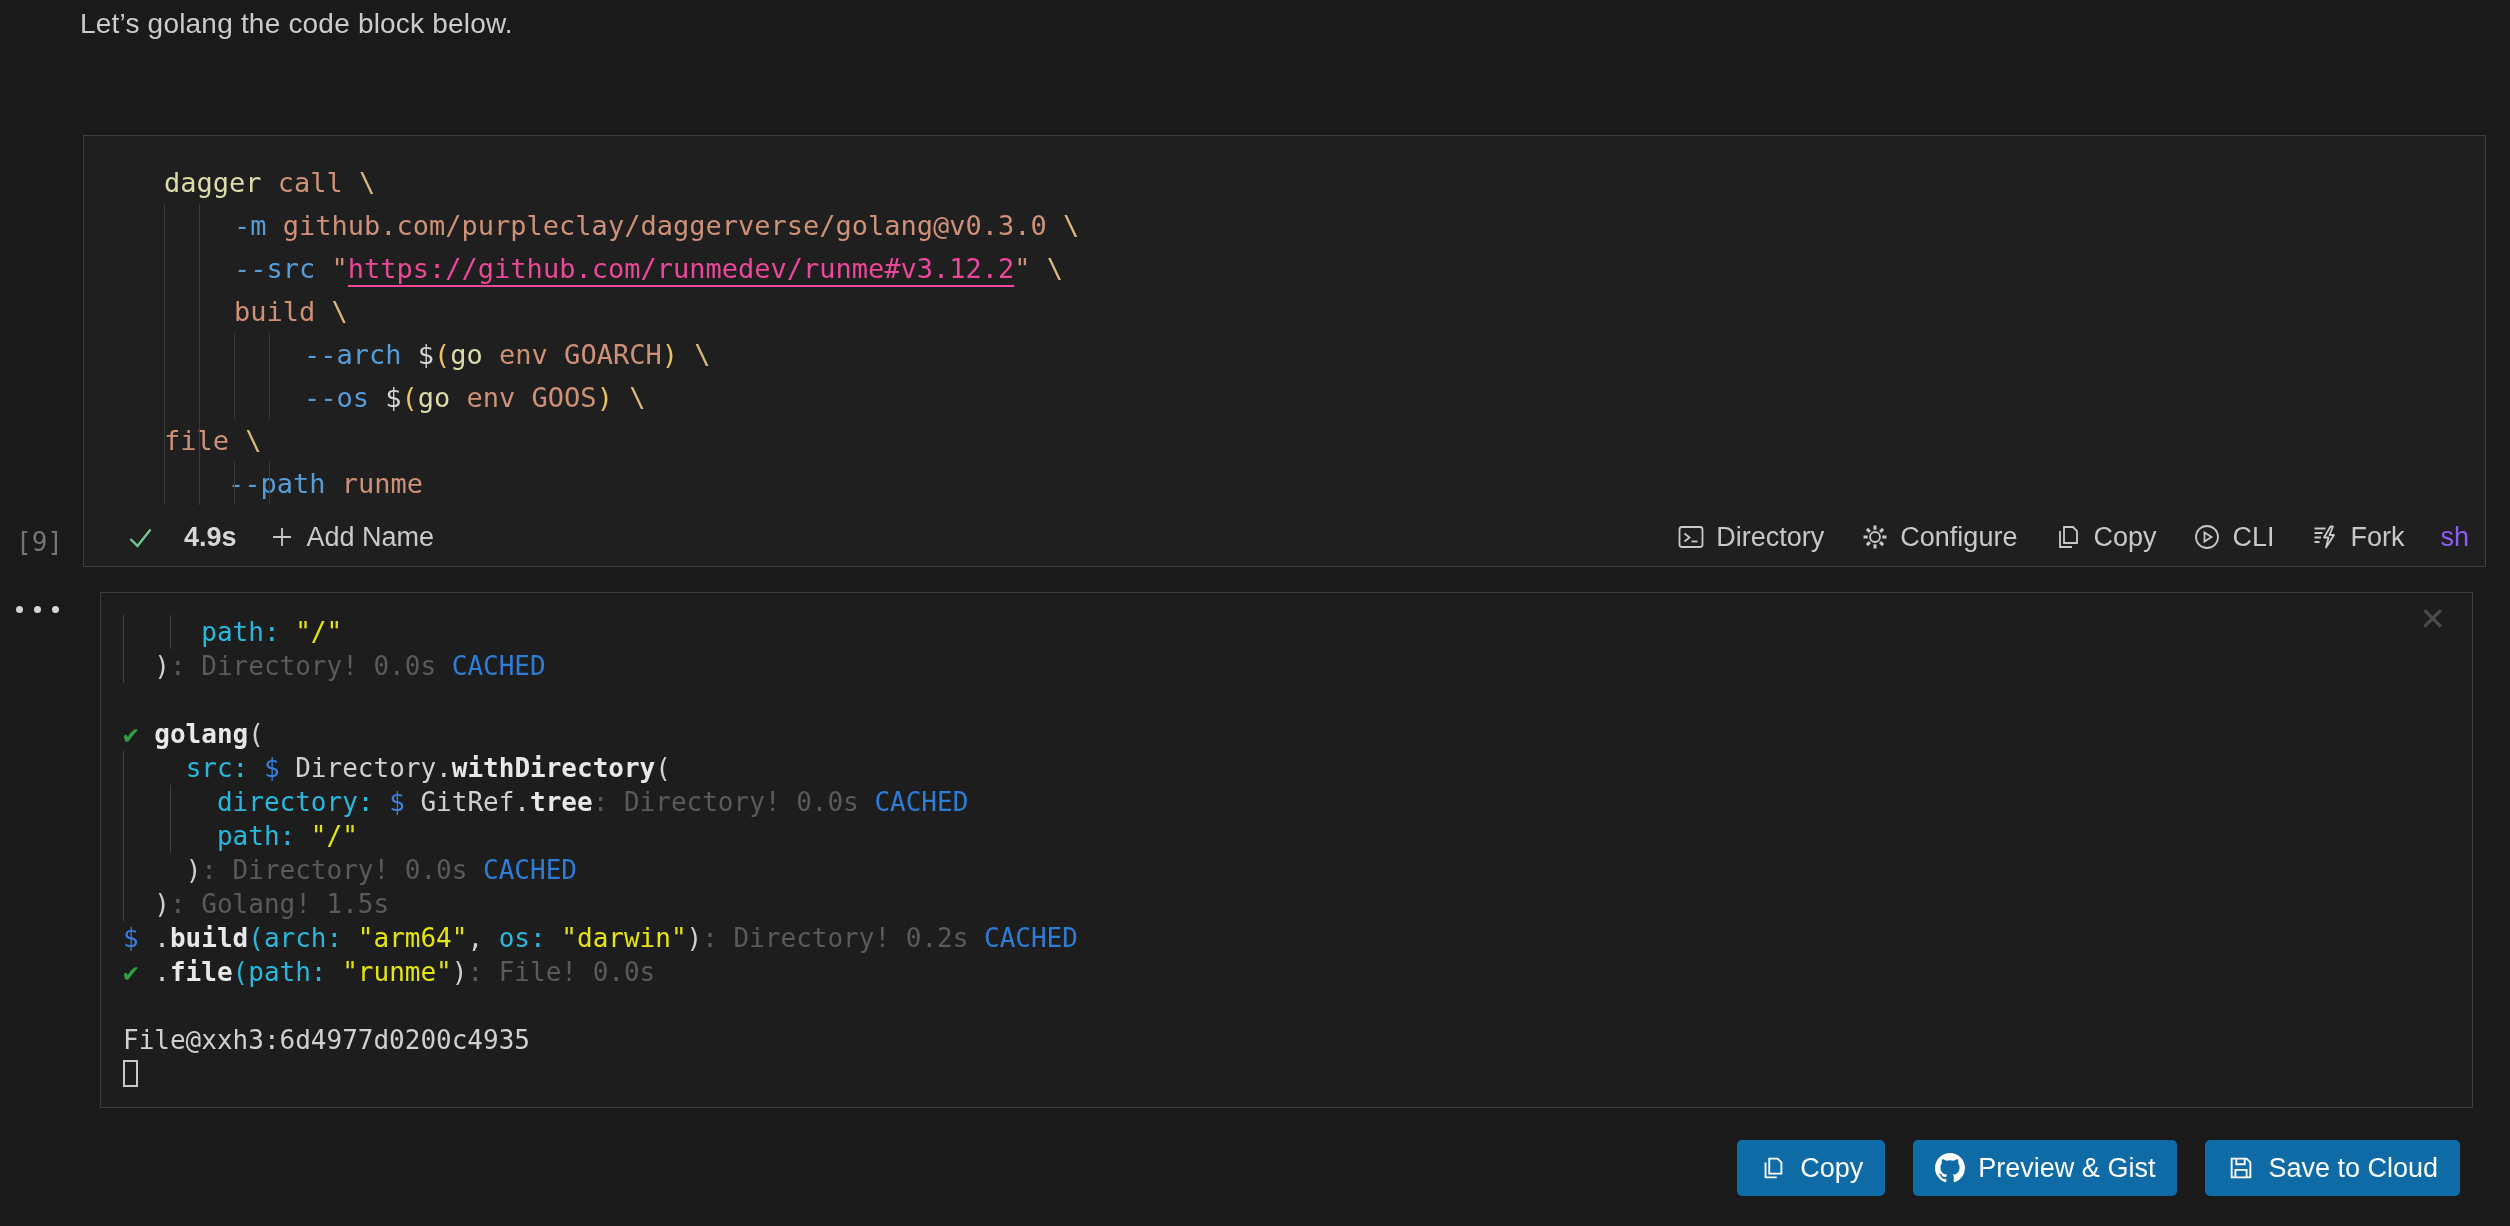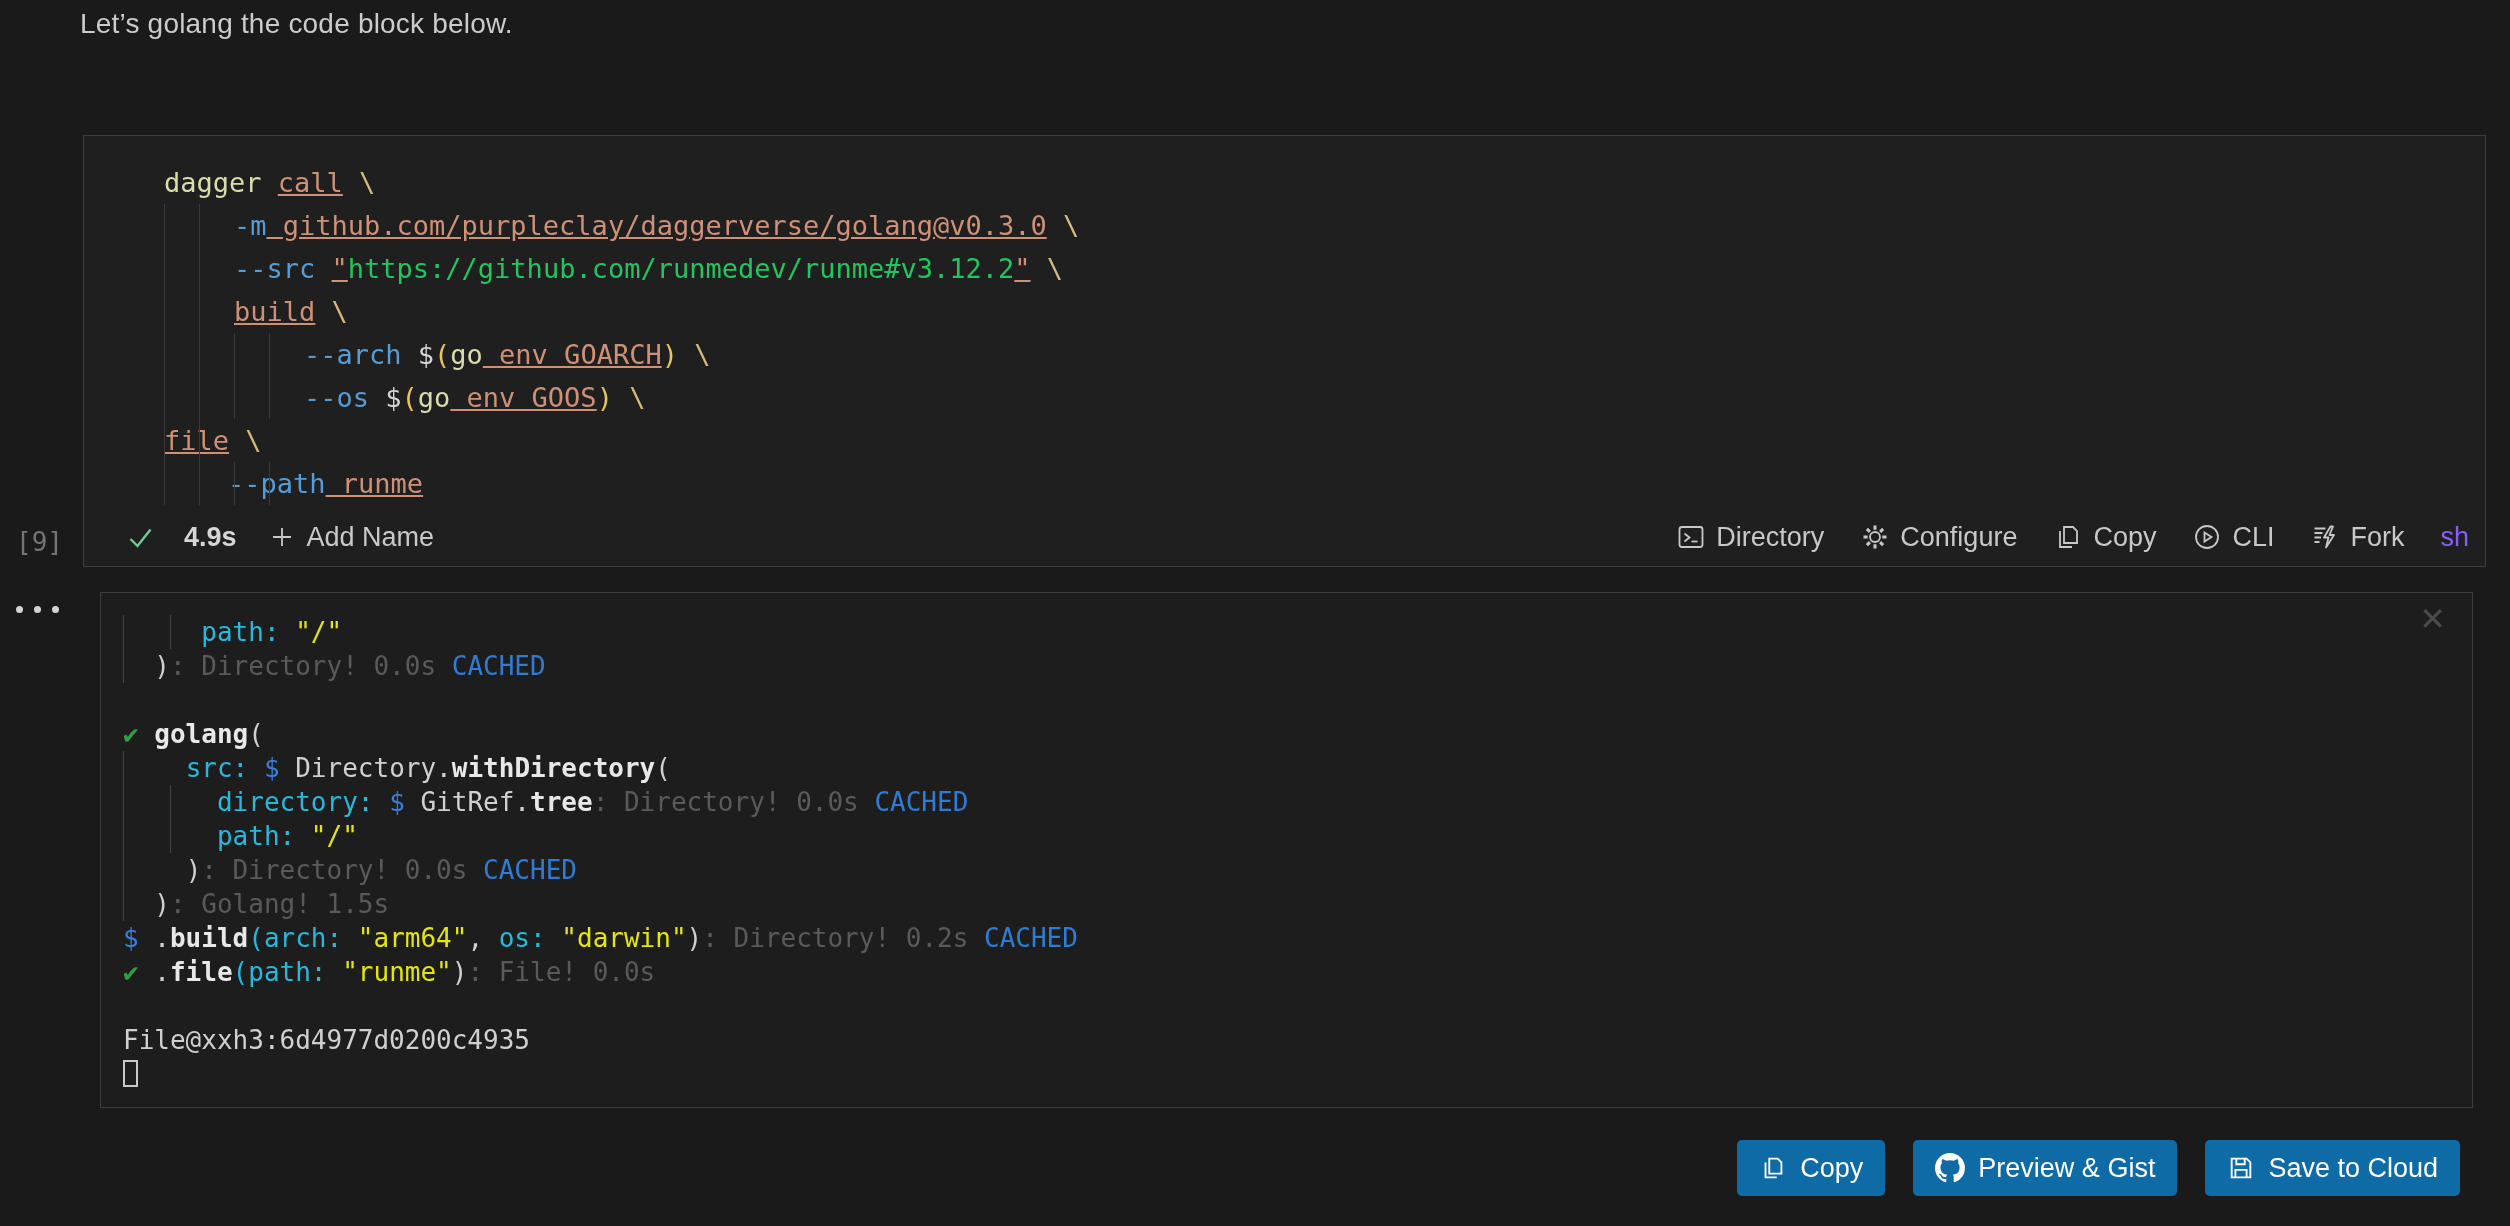--- a/index.html
+++ b/index.html
@@ -15,26 +15,26 @@
     position:absolute; left:83px; top:135px; width:2403px; height:432px;
     background:#1f1f1f; border:1px solid #3d3d3d;
   }
   .code-editor {
     position:absolute; left:0; top:25px; right:0; padding-left:80px;
     font-family:"DejaVu Sans Mono", monospace; font-size:27px; line-height:43px;
   }
   .cl { position:relative; height:43px; white-space:pre; }
   .cg { position:absolute; top:0; width:1px; height:43px; background:#3a3a3a; }
   .c-f { color:#dcdcaa; }
-  .c-s { color:#ce9178;text-decoration:underline; }
+  .c-s { color:#ce9178; }
   .c-b { color:#569cd6; }
   .c-p { color:#d4d4d4; }
   .c-o { color:#e9c55f; }
   .c-e { color:#d7ba7d; }
-  .c-u { color:#22c55e; text-decoration-thickness:2px; text-underline-offset:7px; }
+  .c-u { color:#ec4899; text-decoration:underline; text-decoration-thickness:2px; text-underline-offset:7px; }
 
   .status-bar {
     position:absolute; left:3px; right:0; bottom:0; height:58px;
     display:flex; align-items:center; padding:0 16px 0 40px; font-size:27px; color:#c9c9c9;
   }
   .status-left { display:flex; align-items:center; gap:30px; }
   .duration { font-weight:bold; color:#d6d6d6; }
   .add-name { display:flex; align-items:center; gap:10px; color:#c9c9c9; cursor:pointer;justify-content:center; }
   .status-spacer { flex:1; }
   .cell-toolbar { display:flex; align-items:center; gap:36px; }

